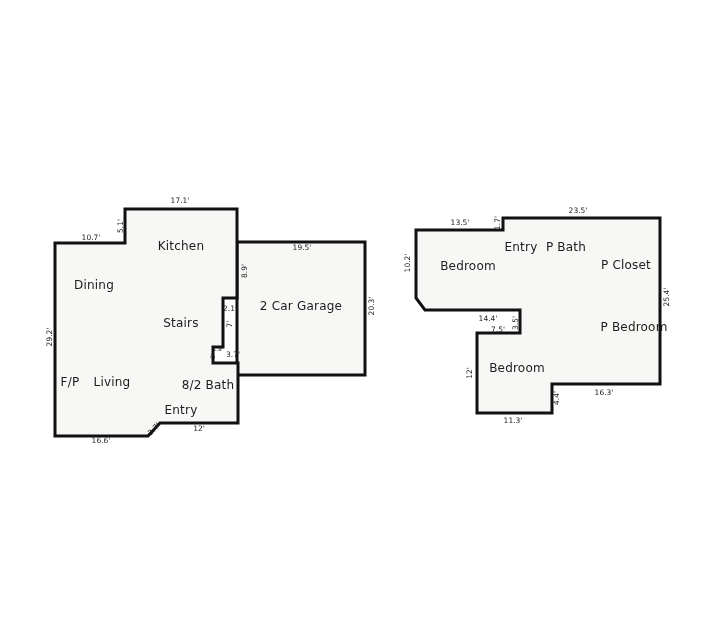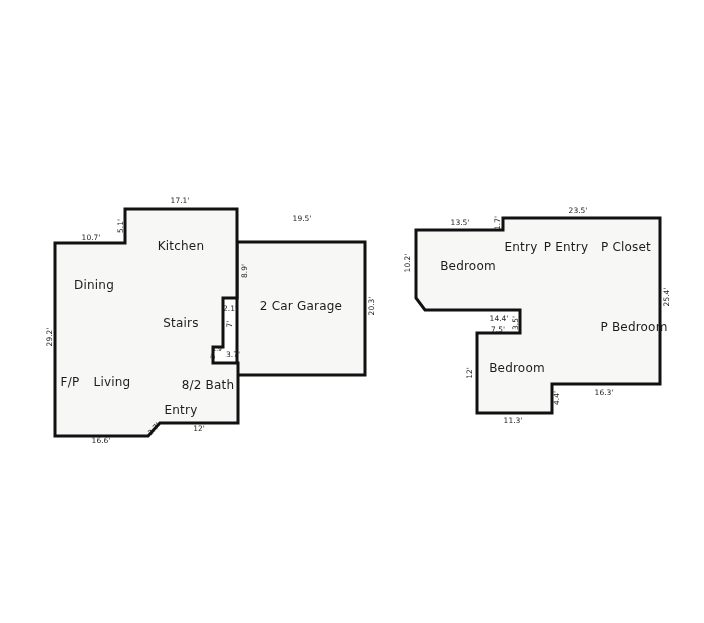--- a/index.html
+++ b/index.html
@@ -56,46 +56,46 @@
   <span class="lbl room" style="left:181px;top:323px">Stairs</span>
   <span class="lbl room" style="left:70px;top:382px">F/P</span>
   <span class="lbl room" style="left:112px;top:382px">Living</span>
   <span class="lbl room" style="left:208px;top:385px">8/2 Bath</span>
   <span class="lbl room" style="left:181px;top:410px">Entry</span>
   <span class="lbl room" style="left:301px;top:306px">2 Car Garage</span>
 
   <span class="lbl dim" style="left:180px;top:200px">17.1'</span>
   <span class="lbl dim" style="left:91px;top:237px">10.7'</span>
   <span class="lbl dim v" style="left:120px;top:226px">5.1'</span>
-  <span class="lbl dim" style="left:302px;top:218px">19.5'</span>
+  <span class="lbl dim" style="left:302px;top:247px">19.5'</span>
   <span class="lbl dim v" style="left:244px;top:271px">8.9'</span>
   <span class="lbl dim v" style="left:371px;top:306px">20.3'</span>
   <span class="lbl dim" style="left:230px;top:308px">2.1'</span>
   <span class="lbl dim v" style="left:229px;top:324px">7'</span>
   <span class="lbl dim tiny" style="left:218px;top:348px">1.9'</span>
   <span class="lbl dim tiny v" style="left:212px;top:356px">2'</span>
   <span class="lbl dim" style="left:233px;top:354px">3.7'</span>
   <span class="lbl dim v" style="left:49px;top:337px">29.2'</span>
   <span class="lbl dim" style="left:101px;top:440px">16.6'</span>
   <span class="lbl dim diag" style="left:154px;top:429px">2.7'</span>
   <span class="lbl dim" style="left:199px;top:428px">12'</span>
 
   <span class="lbl room" style="left:468px;top:266px">Bedroom</span>
   <span class="lbl room" style="left:521px;top:247px">Entry</span>
-  <span class="lbl room" style="left:566px;top:247px">P Entry</span>
-  <span class="lbl room" style="left:626px;top:247px">P Closet</span>
+  <span class="lbl room" style="left:566px;top:247px">P Bath</span>
+  <span class="lbl room" style="left:626px;top:265px">P Closet</span>
   <span class="lbl room" style="left:634px;top:327px">P Bedroom</span>
   <span class="lbl room" style="left:517px;top:368px">Bedroom</span>
 
   <span class="lbl dim" style="left:578px;top:210px">23.5'</span>
   <span class="lbl dim" style="left:460px;top:222px">13.5'</span>
   <span class="lbl dim v" style="left:497px;top:223px">1.7'</span>
   <span class="lbl dim v" style="left:407px;top:263px">10.2'</span>
   <span class="lbl dim v" style="left:666px;top:297px">25.4'</span>
-  <span class="lbl dim" style="left:499px;top:318px">14.4'</span>
+  <span class="lbl dim" style="left:488px;top:318px">14.4'</span>
   <span class="lbl dim" style="left:498px;top:329px">7.5'</span>
   <span class="lbl dim v" style="left:515px;top:323px">3.5'</span>
   <span class="lbl dim v" style="left:469px;top:373px">12'</span>
   <span class="lbl dim" style="left:513px;top:420px">11.3'</span>
   <span class="lbl dim v" style="left:556px;top:398px">4.4'</span>
   <span class="lbl dim" style="left:604px;top:392px">16.3'</span>
 
 </div>
 
 </body></html>

